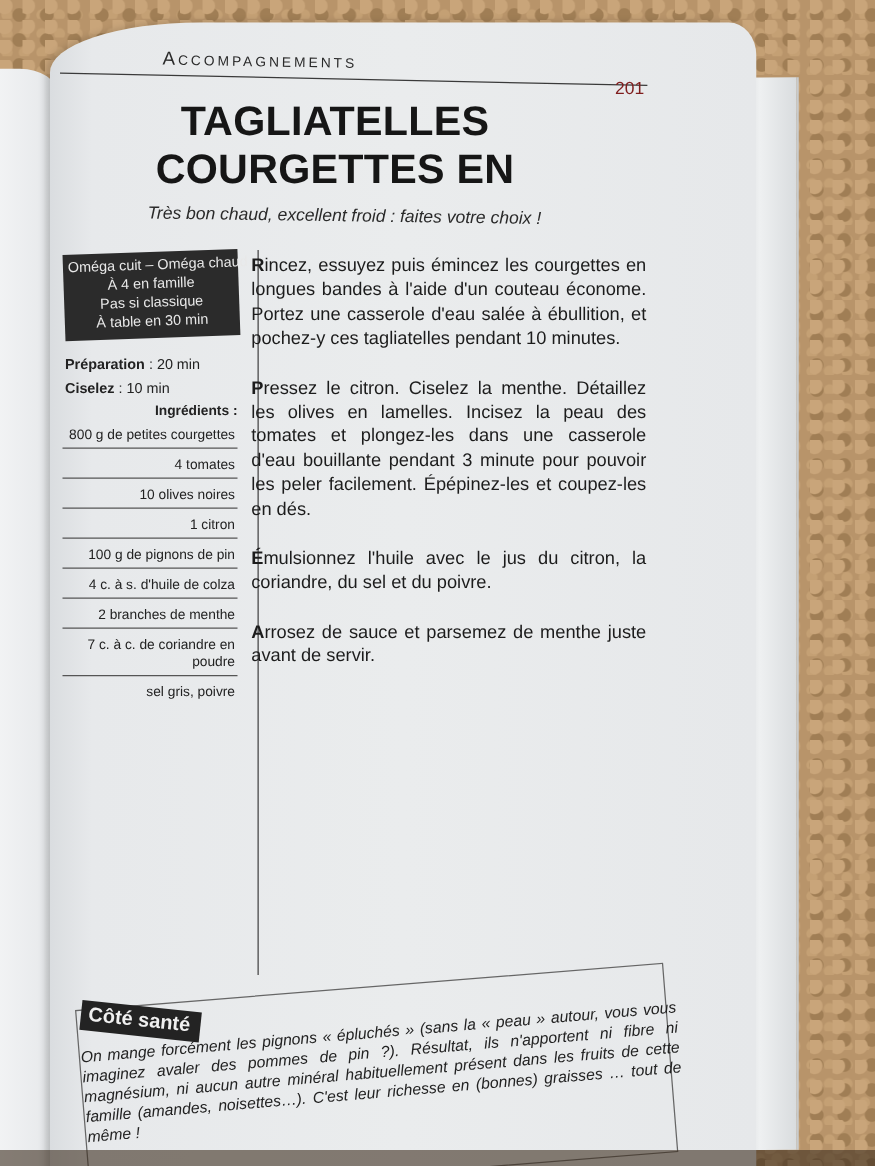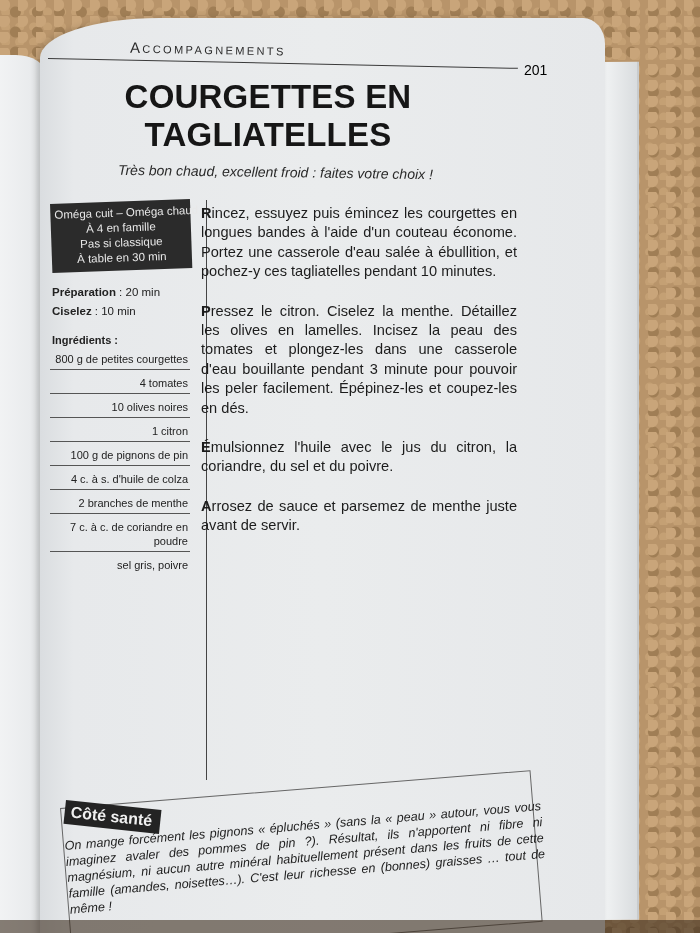--- a/index.html
+++ b/index.html
@@ -31,38 +31,38 @@
     }
     .running-head {
       position: absolute; left: 130px; top: 40px; font-size: 15px; letter-spacing: 2.4px;
       color: #2a2a2a; font-variant: small-caps; transform: rotate(1deg);
     }
     .head-rule {
       position: absolute; left: 48px; top: 68px; width: 470px; height: 1px;
       background: #3a3a3a; transform: rotate(-1.3deg) translateY(-10px); transform-origin: left;
     }
     .head-rule { transform: rotate(1.2deg); top: 58px; }
-    .page-number { position: absolute; left: 492px; top: 62px; font-size: 14px; color: #000000; margin-left: 32px; }
+    .page-number { position: absolute; left: 492px; top: 62px; font-size: 14px; color: #7f1d1d; }
     .title {
       position: absolute; left: 88px; top: 78px; width: 360px; text-align: center;
       font-weight: bold; font-size: 33px; line-height: 38px; color: #161616; letter-spacing: 0.2px;
     }
     .subtitle {
       position: absolute; left: 118px; top: 164px; font-style: italic; font-size: 14px; color: #2a2a2a;
       transform: rotate(0.8deg);
     }
     .sidebar { position: absolute; left: 50px; top: 204px; width: 140px; }
     .sidebar-dark {
       background: #2b2b2b; color: #e8e8e8; font-size: 11.5px; text-align: center;
       padding: 4px 4px 5px; line-height: 15px; transform: rotate(-2deg); transform-origin: left top;
     }
     .sidebar-dark div { white-space: nowrap; }
     .meta { font-size: 11.5px; color: #222; margin-top: 10px; line-height: 19px; padding-left: 2px; }
     .meta b { font-weight: bold; }
-    .ingredients-label { font-size: 11px; font-weight: bold; color: #222; margin-top: 13px; padding-left: 2px; }
+    .ingredients-label { font-size: 11px; font-weight: bold; color: #222; margin-top: 2px; padding-left: 2px; text-align: right; }
     .ing-list { list-style: none; margin: 0; padding: 0; text-align: right; }
     .ing-list li {
       font-size: 11px; color: #222; border-bottom: 1px solid #555; padding: 6px 2px 3px; line-height: 14px;
     }
     .column-rule {
       position: absolute; left: 206px; top: 200px; width: 1px; height: 580px; background: #444;
     }
     .body-text {
       position: absolute; left: 201px; top: 204px; width: 332px; font-size: 14.6px; line-height: 19.4px;
       color: #1c1c1c; text-align: justify;
@@ -93,22 +93,22 @@
 <div class="left-page"></div>
 <div class="back-cover"></div>
 
 <div class="page"></div>
 
 <div class="running-head">Accompagnements</div>
 <div class="head-rule"></div>
 <div class="page-number">201</div>
 
 <div class="title">
+  <div>TAGLIATELLES</div>
   <div>COURGETTES EN</div>
-  <div>TAGLIATELLES</div>
 </div>
 <div class="subtitle">Très bon chaud, excellent froid : faites votre choix !</div>
 
 <div class="sidebar">
   <div class="sidebar-dark">
     <div>Oméga cuit – Oméga chaud</div>
     <div>À 4 en famille</div>
     <div>Pas si classique</div>
     <div>À table en 30 min</div>
   </div>

